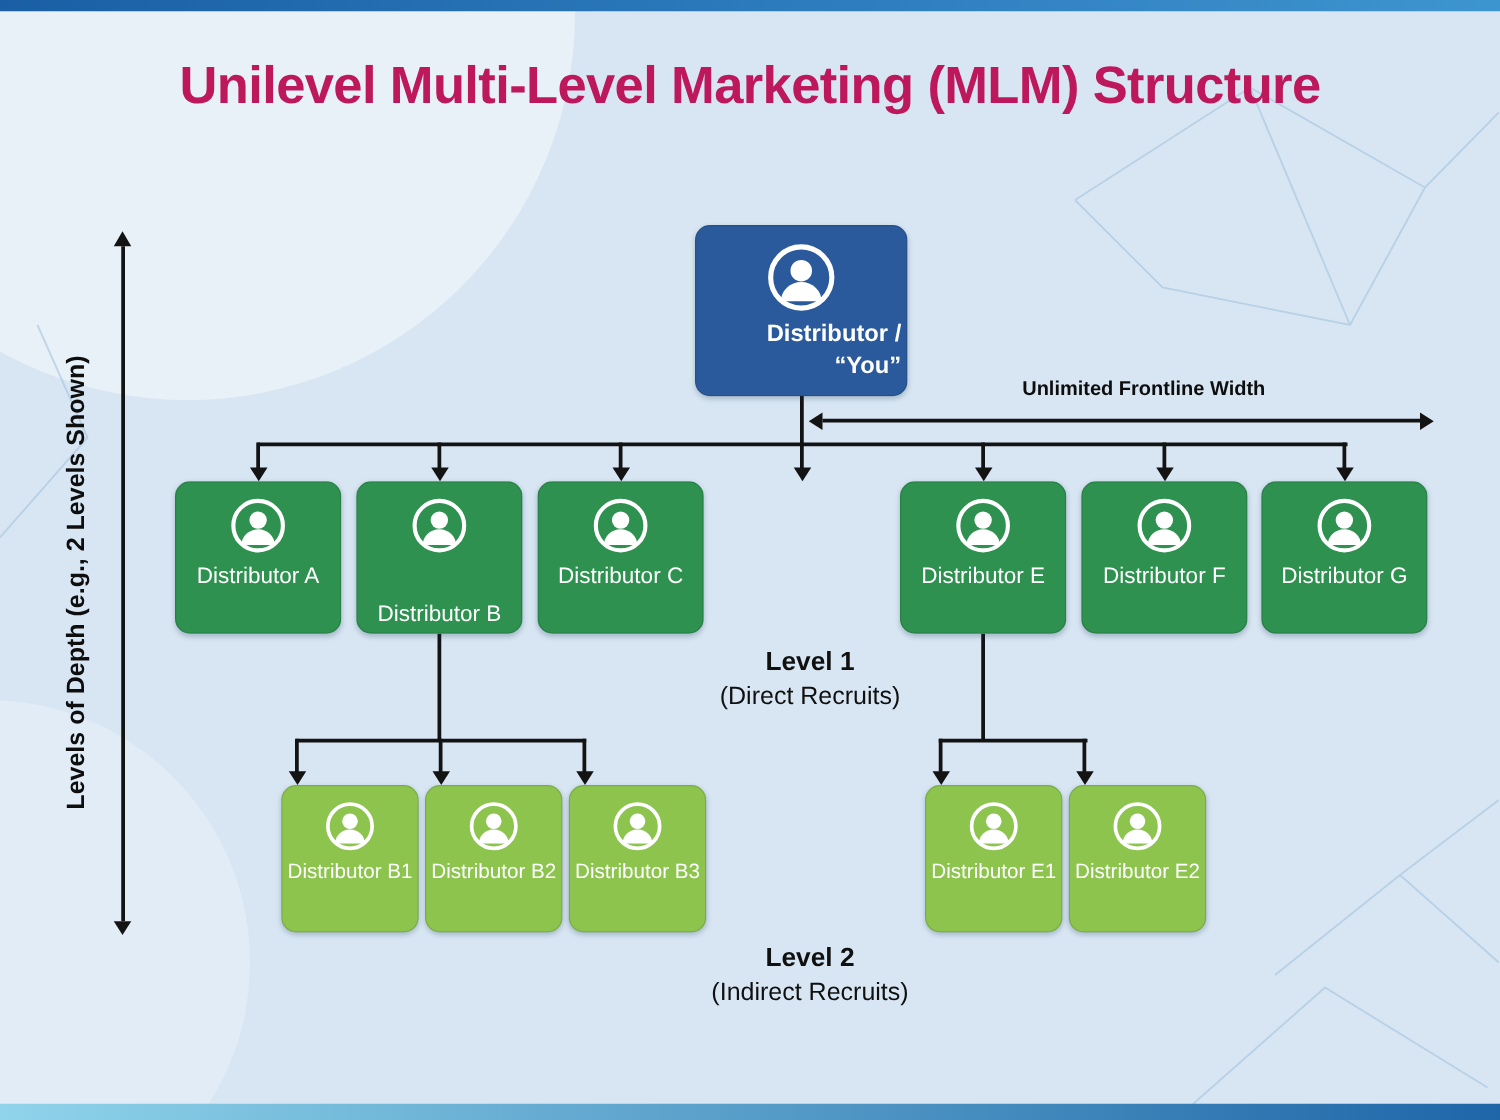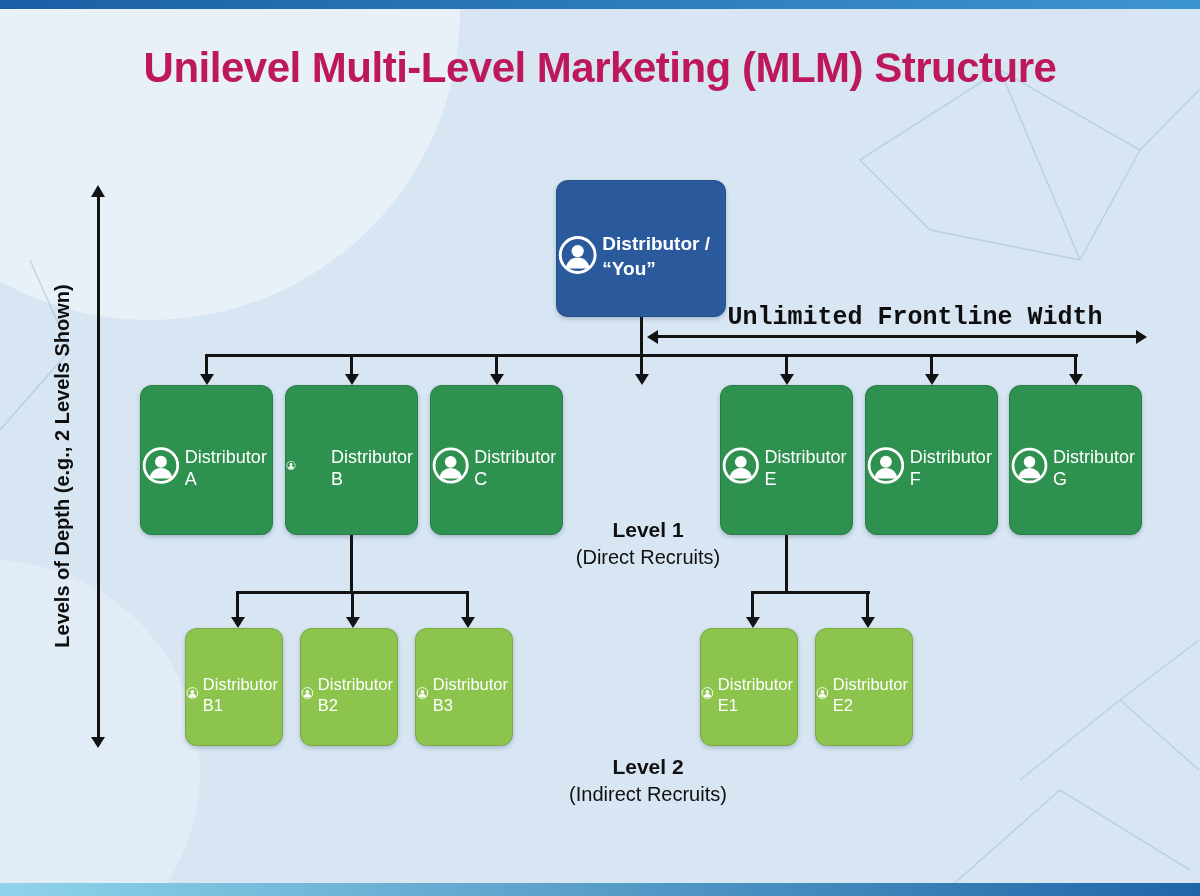--- a/index.html
+++ b/index.html
@@ -17,50 +17,50 @@
 
   
   .title{
     position:absolute;z-index:2;left:0;top:44px;width:1200px;text-align:center;
     font-size:42px;font-weight:700;letter-spacing:-0.5px;color:#be185d;
   }
 
   
   .node{
     position:absolute;z-index:2;box-sizing:border-box;border-radius:12px;
-    display:flex;align-items:center;
-    color:#fff;text-align:left;
+    display:flex;flex-direction:column;align-items:center;
+    color:#fff;text-align:right;
     box-shadow:0 2px 4px rgba(20,50,80,0.25);
     border:1px solid rgba(0,0,0,0.12);
   }
   .root-node{left:556px;top:180px;width:170px;height:137px;background:var(--root_node,#2b5a9c);padding-top:12px;}
   .root-node .nlabel{font-size:19px;font-weight:700;line-height:1.3;margin-top:5px;}
-  .l1{width:133px;height:150px;background:var(--level1_node,#2e9150);padding-top:11px;}
+  .l1{width:133px;height:122px;background:var(--level1_node,#2e9150);padding-top:11px;}
   .l1 .nlabel{font-size:18px;line-height:1.25;margin-top:5px;}
-  .l2{width:98px;height:118px;background:var(--level2_node,#8cc44e);padding-top:11px;}
+  .l2{width:110px;height:118px;background:var(--level2_node,#8cc44e);padding-top:11px;margin-left:40px;}
   .l2 .nlabel{font-size:16.5px;line-height:1.25;margin-top:5px;}
   .avatar-icon{display:block;}
   .root-node .avatar-icon{width:58px;height:58px;}
   .l1 .avatar-icon{width:47px;height:47px;}
   .l2 .avatar-icon{width:42px;height:42px;}
   .nlabel{padding:0 4px;}
 
   
   .hline,.vline{position:absolute;z-index:1;background:var(--line,#131313);}
   .arr{position:absolute;z-index:1;width:0;height:0;}
   .arr-down{border-left:7px solid transparent;border-right:7px solid transparent;border-top:11px solid var(--line,#131313);}
   .arr-up{border-left:7px solid transparent;border-right:7px solid transparent;border-bottom:12px solid var(--line,#131313);}
   .arr-left{border-top:7px solid transparent;border-bottom:7px solid transparent;border-right:11px solid var(--line,#131313);}
   .arr-right{border-top:7px solid transparent;border-bottom:7px solid transparent;border-left:11px solid var(--line,#131313);}
 
   
   .cap{position:absolute;z-index:2;transform:translateX(-50%);white-space:nowrap;color:#101010;text-align:center;}
   .cap-b{font-size:21px;font-weight:700;}
   .cap-r{font-size:20px;font-weight:400;}
-  .frontline-label{position:absolute;z-index:2;transform:translateX(-50%);white-space:nowrap;font-size:25px;font-weight:700;color:#0e0e0e;font-family:Liberation Mono, monospace;}
+  .frontline-label{position:absolute;z-index:2;transform:translateX(-50%);white-space:nowrap;font-size:16px;font-weight:700;color:#0e0e0e;}
   .depth-label{
     position:absolute;z-index:2;left:62px;top:466px;white-space:nowrap;
     transform:translate(-50%,-50%) rotate(-90deg);
     font-size:20px;font-weight:700;color:#0e0e0e;
   }
 </style>
 </head>
 <body>
 
 <div id="stage">

